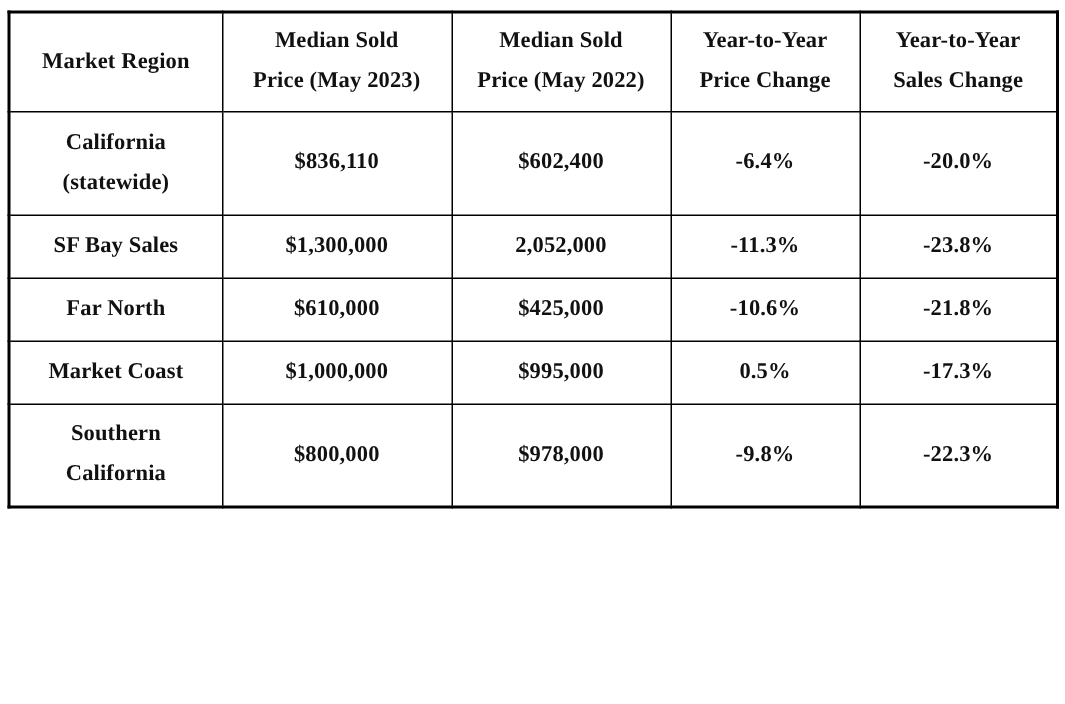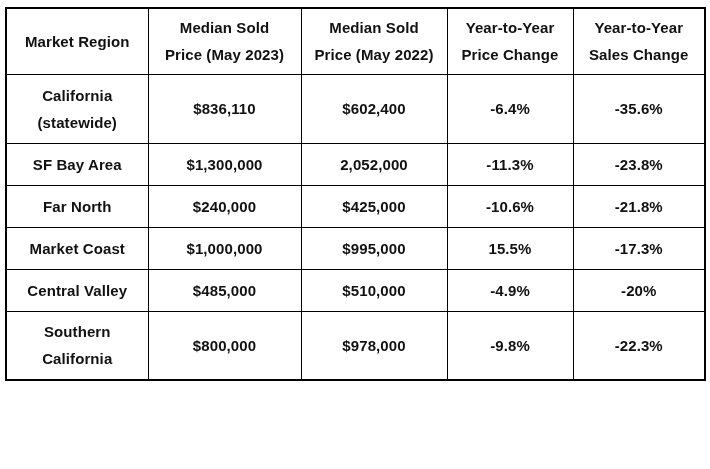--- a/index.html
+++ b/index.html
@@ -15,20 +15,21 @@
     height: 469px;
     background: var(--background);
     font-family: "Liberation Sans", sans-serif;
   }
   table.data-table {
     border-collapse: collapse;
     table-layout: fixed;
     width: 699px;
     margin: 7px 5px 15px 5px;
     border: 2px solid var(--border);
+    font-family: Liberation Serif, serif;
   }
   col.c-region { width: 142px; }
   col.c-p2023  { width: 153px; }
   col.c-p2022  { width: 146px; }
   col.c-pchg   { width: 126px; }
   col.c-schg   { width: 132px; }
   th, td {
     border: 1px solid var(--border);
     padding: 2px 6px;
     text-align: center;
@@ -82,57 +83,48 @@
   </thead>
   <tbody>
     <tr class="r-tall">
       <td>
         <span class="line">California</span>
         <span class="line">(statewide)</span>
       </td>
       <td>$836,110</td>
       <td>$602,400</td>
       <td>-6.4%</td>
-      <td>-35.6%</td>
+      <td>-20.0%</td>
     </tr>
     <tr class="r-short">
       <td>
-        <span class="line">SF Bay Area</span>
+        <span class="line">SF Bay Sales</span>
       </td>
       <td>$1,300,000</td>
       <td>2,052,000</td>
       <td>-11.3%</td>
       <td>-23.8%</td>
     </tr>
     <tr class="r-short">
       <td>
         <span class="line">Far North</span>
       </td>
-      <td>$240,000</td>
+      <td>$610,000</td>
       <td>$425,000</td>
       <td>-10.6%</td>
       <td>-21.8%</td>
     </tr>
     <tr class="r-short">
       <td>
         <span class="line">Market Coast</span>
       </td>
       <td>$1,000,000</td>
       <td>$995,000</td>
-      <td>15.5%</td>
+      <td>0.5%</td>
       <td>-17.3%</td>
-    </tr>
-    <tr class="r-short">
-      <td>
-        <span class="line">Central Valley</span>
-      </td>
-      <td>$485,000</td>
-      <td>$510,000</td>
-      <td>-4.9%</td>
-      <td>-20%</td>
     </tr>
     <tr class="r-tall">
       <td>
         <span class="line">Southern</span>
         <span class="line">California</span>
       </td>
       <td>$800,000</td>
       <td>$978,000</td>
       <td>-9.8%</td>
       <td>-22.3%</td>

